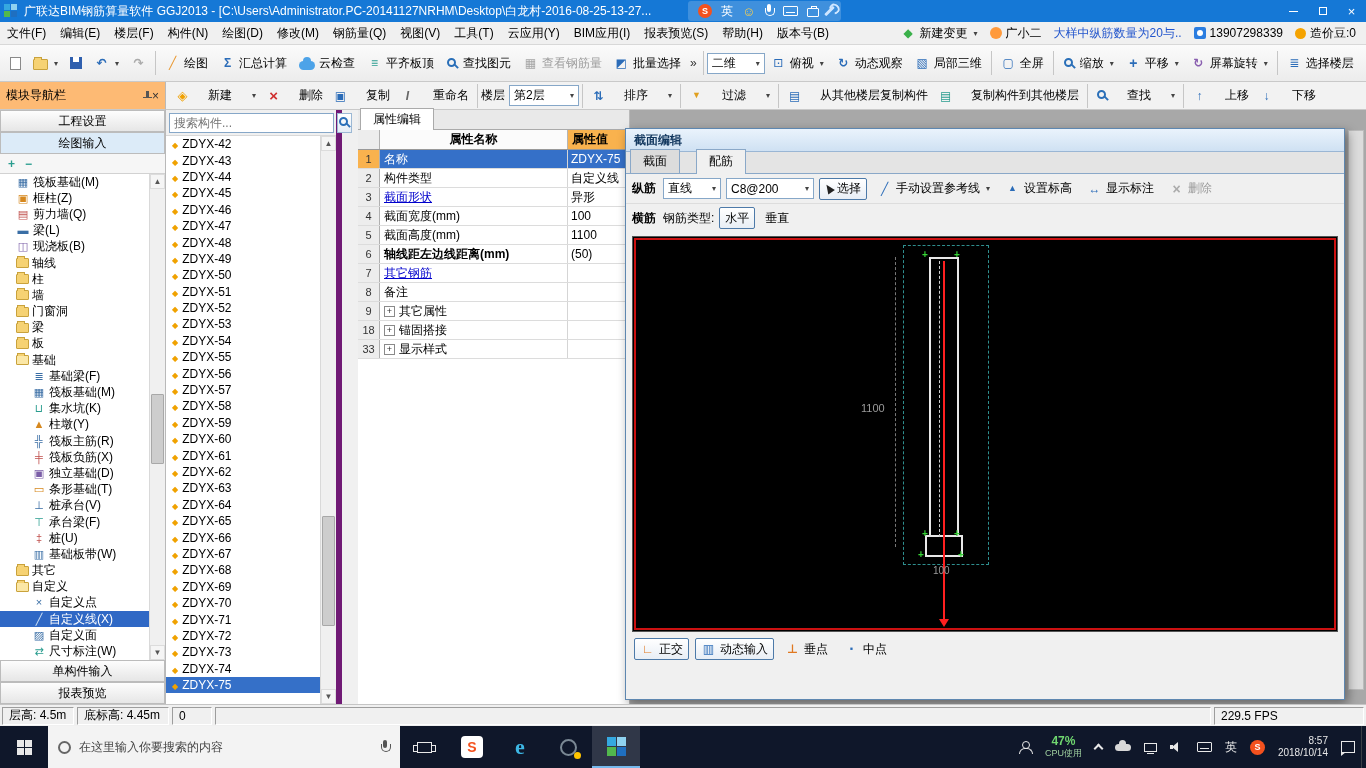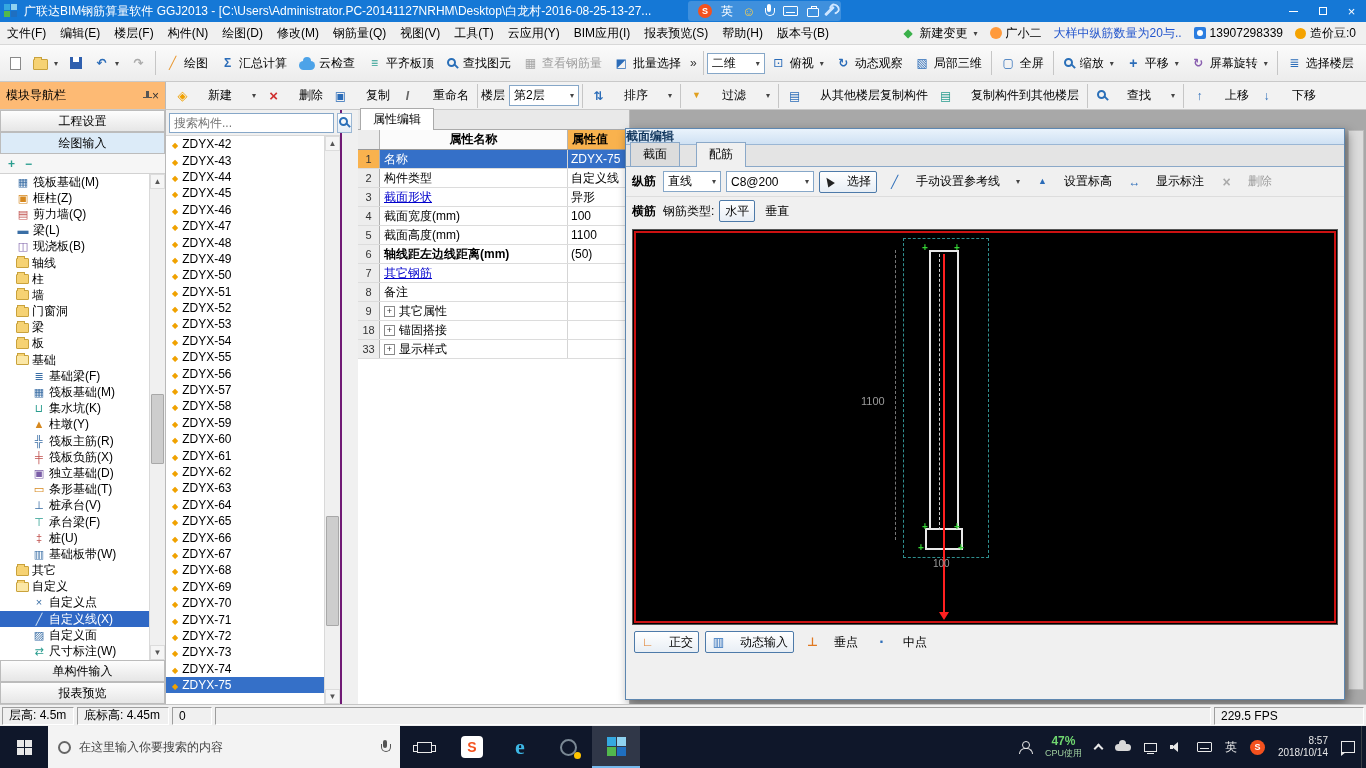--- a/index.html
+++ b/index.html
@@ -106,21 +106,21 @@
 .tree-row.selected{background:#2f68c5;color:#fff}
 .tree-icon{width:14px;height:13px;display:inline-flex;align-items:center;justify-content:center;font-size:11px;flex:none;line-height:1}
 .ic-folder,.ic-folder-open{position:relative;background:#f6d273;border:1px solid #c9a23c;border-radius:1px;height:10px;width:13px}
 .ic-folder::before,.ic-folder-open::before{content:"";position:absolute;top:-3px;left:0;width:6px;height:2px;background:#f6d273;border:1px solid #c9a23c;border-bottom:none}
 .ic-folder-open{background:#fbe7a6}
 .vscroll{position:absolute;right:0;top:0;bottom:0;width:16px;background:#f0f0f0;border-left:1px solid #d9d9d9}
 .sarrow{position:absolute;left:0;width:15px;height:15px;font-size:8px;color:#555;display:flex;align-items:center;justify-content:center;background:#f5f5f5;border:1px solid #dcdcdc}
 .sarrow.up{top:0}.sarrow.down{bottom:0}
 .sthumb{position:absolute;left:1px;width:13px;background:#cdcdcd;border:1px solid #a8a8a8;border-radius:1px}
 
-#comp-panel{position:absolute;left:166px;top:110px;width:176px;height:594px;background:#fff;border-right:2px solid #701a75;display:flex;flex-direction:column}
+#comp-panel{position:absolute;left:166px;top:110px;width:176px;height:594px;background:#fff;border-right:6px solid #701a75;display:flex;flex-direction:column}
 #comp-search{height:26px;flex:none;display:flex;align-items:center;padding:2px 3px;gap:3px;background:#f0f0f0;border-bottom:1px solid #d9d9d9}
 #comp-search input{flex:1;height:20px;border:1px solid #86a7c8;padding:0 4px;font-size:12px;font-family:inherit}
 #comp-search .sbtn{width:22px;height:20px;border:1px solid #9cb8d4;background:linear-gradient(#fff,#e4edf6);display:flex;align-items:center;justify-content:center}
 #comp-list-wrap{flex:1;position:relative;overflow:hidden}
 #comp-list{position:absolute;left:0;top:0;right:16px;bottom:0;overflow:hidden}
 .comp-item{height:16.4px;display:flex;align-items:center;gap:4px;padding-left:6px;white-space:nowrap}
 .comp-item.selected{background:#3570c8;color:#fff}
 .comp-ic::before{content:"◆";color:#f0a200;font-size:8px}
 
 #props-panel{position:absolute;left:358px;top:110px;width:272px;height:594px;background:#fff;border-right:1px solid #b9b9b9}
@@ -139,29 +139,29 @@
 .prow.selected .pname,.prow.selected .pval{background:#3570c8;color:#fff}
 .prow.selected .pname-text{color:#fff}
 .prow.selected .pnum{background:#f9b24e}
 .xbox{width:11px;height:11px;border:1px solid #8a8a8a;background:#fff;display:none;align-items:center;justify-content:center;font-size:9px;color:#333;margin-right:4px;flex:none}
 .xbox::before{content:"+"}
 .prow.expand .xbox{display:inline-flex}
 
 #workspace{position:absolute;left:630px;top:110px;width:736px;height:594px;background:#a8a8a8}
 #ws-scroll{position:absolute;right:2px;top:20px;width:16px;height:560px;background:#dcdcdc;border:1px solid #bbb}
 #dialog{position:absolute;left:625px;top:128px;width:720px;height:572px;background:#f0f0f0;border:1px solid #5e87b0;box-shadow:3px 4px 10px rgba(0,0,0,.4)}
-.dlg-title{height:16px;background:linear-gradient(#eaf3fc,#cfe1f3);border-bottom:1px solid #9ab6d4;display:flex;align-items:center;color:#12375e;font-weight:bold}
+.dlg-title{height:23px;background:linear-gradient(#eaf3fc,#cfe1f3);border-bottom:1px solid #9ab6d4;display:flex;align-items:center;padding-left:8px;color:#12375e;font-weight:bold}
 .dlg-tabs{height:22px;background:#e4e4e4;border-bottom:1px solid #8aa8c8;display:flex;align-items:flex-end;padding-left:4px}
 .dtab{padding:3px 12px;border:1px solid #8aa8c8;border-bottom:none;background:#dcdcdc;margin-right:16px}
 .dtab.active{background:#f0f0f0;margin-bottom:-1px;padding-bottom:4px}
 .dlg-tb{display:flex;align-items:center;padding-left:6px;gap:5px}
 .dlg-tb1{height:30px;border-bottom:1px solid #ddd}
 .dlg-tb2{height:28px}
 .dlabel{font-weight:bold;margin-right:2px}
-.dbtn{display:inline-flex;align-items:center;gap:14px;padding:0 5px;height:22px;white-space:nowrap}
+.dbtn{display:inline-flex;align-items:center;gap:4px;padding:0 5px;height:22px;white-space:nowrap}
 .boxed{border:1px solid #4d7aa9;background:linear-gradient(#fff,#e8eef5);border-radius:2px}
 .cursor-ic{width:0;height:0;border-left:4px solid transparent;border-right:4px solid transparent;border-bottom:9px solid #222;transform:rotate(-35deg);display:inline-block}
 .ic-refline::before{content:"╱";color:#2b6cb8;font-weight:bold}
 .ic-elev::before{content:"▲";color:#2b6cb8;font-size:9px}
 .ic-dim::before{content:"↔";color:#2b6cb8;font-weight:bold}
 .ic-delgray::before{content:"×";color:#ababab;font-weight:bold;font-size:14px}
 .w56{width:58px}.w88{width:88px}
 #canvas{position:relative;margin:4px 6px;height:396px;background:#000;border:1px solid #555;overflow:hidden}
 .cv-border{position:absolute;inset:1px;border:2px solid #cc1111}
 .sel-rect{position:absolute;left:270px;top:8px;width:86px;height:320px;border:1px dashed #2f8f8f}

